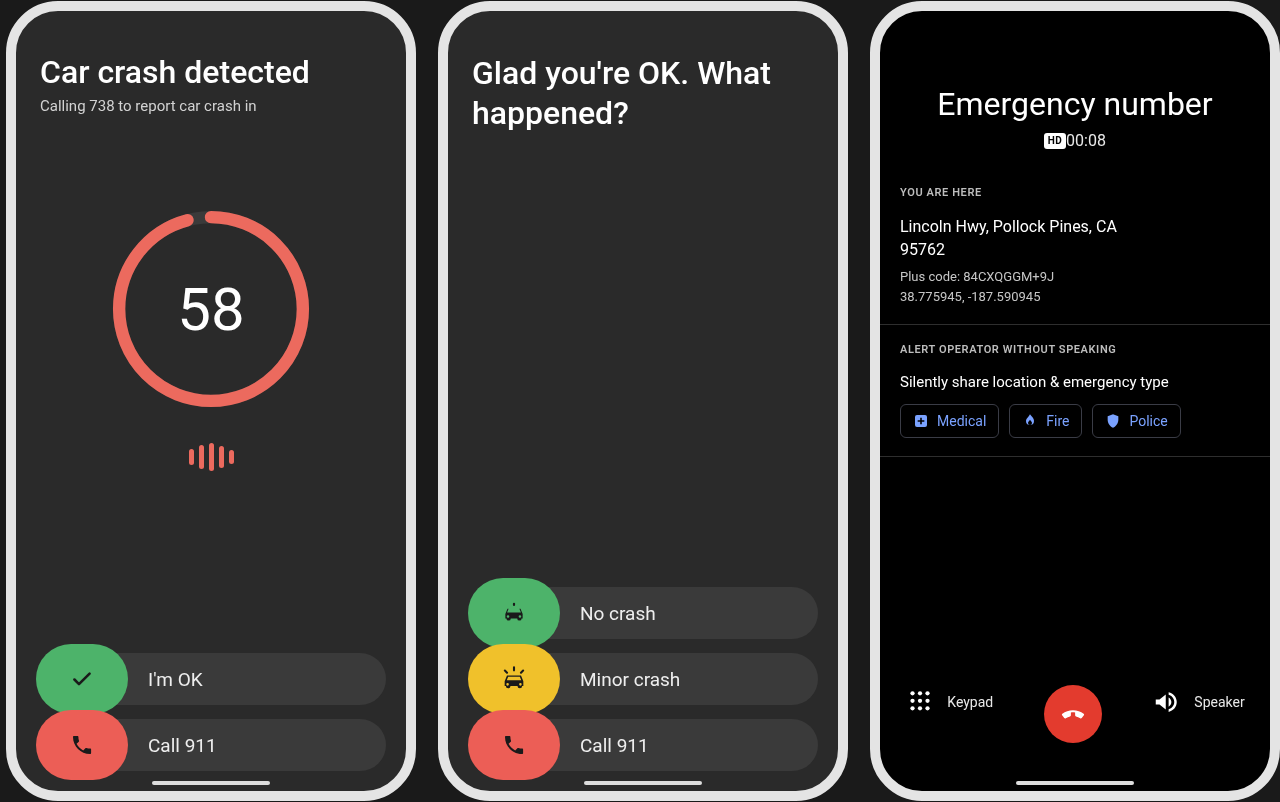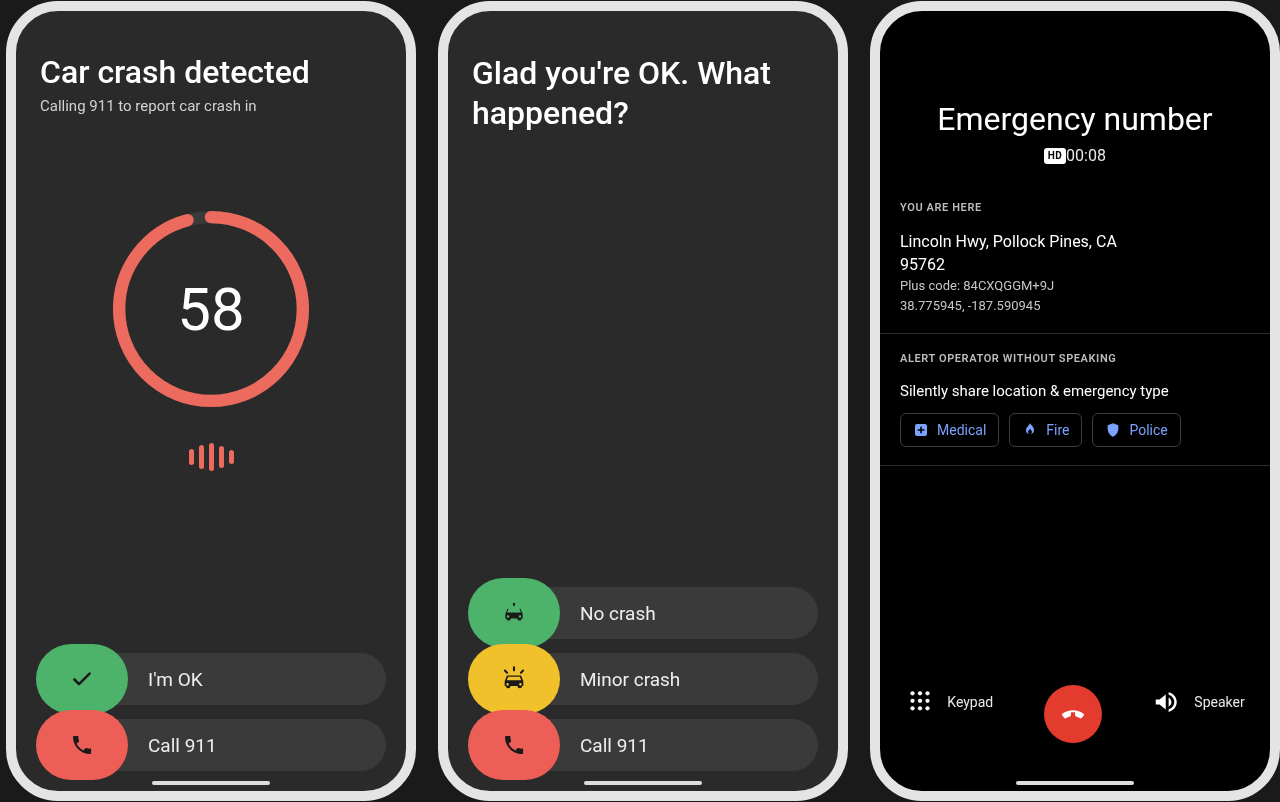--- a/index.html
+++ b/index.html
@@ -42,41 +42,41 @@
   .blob.green{background:var(--green);}
   .blob.red{background:var(--red);}
   .blob.yellow{background:var(--yellow);}
   
   .s3 .title{text-align:center;font-size:32px;font-weight:400;margin-top:52px;}
   .s3 .time-row{display:flex;align-items:center;justify-content:center;margin-top:8px;color:#e9e9e9;font-size:16px;}
   .hd-badge{width:22px;height:16px;border-radius:3px;background:#fff;color:#000;font-size:10px;font-weight:700;display:flex;align-items:center;justify-content:center;letter-spacing:.5px;}
   .s3 .sec{margin-top:36px;}
   .label-ch{font-size:11px;letter-spacing:.6px;color:#bdbdbd;font-weight:600;}
   .addr{font-size:16px;margin-top:16px;line-height:1.45;}
-  .meta{font-size:13px;color:#c6c6c6;margin-top:0;line-height:1.5;}
+  .meta{font-size:13px;color:#c6c6c6;margin-top:6px;line-height:1.5;}
   .divider{height:1px;background:#2e2e2e;margin:18px -24px;}
   .chips{display:flex;gap:10px;margin-top:10px;}
   .chip{border:1px solid #3a3c46;border-radius:6px;padding:8px 12px;display:flex;align-items:flex-end;gap:8px;color:var(--blue);font-size:14px;}
   .chip svg{width:16px;height:16px;}
   .s3 .bottom{position:absolute;left:0;right:0;bottom:48px;display:flex;justify-content:space-around;align-items:flex-start;}
   .ctl{display:flex;flex-direction:row;align-items:center;gap:12px;color:#e8e8e8;font-size:14px;}
   .hangup{width:58px;height:58px;border-radius:50%;background:#e33b2e;display:flex;align-items:center;justify-content:center;margin-top:-2px;}
   
   svg{display:block;}
 </style>
 </head>
 <body>
 
 <div class="stage">
 
   <div class="phone">
 
     <div class="screen">
       <div class="h1">Car crash detected</div>
-      <div class="sub">Calling 911 to report car crash in</div>
+      <div class="sub">Calling 738 to report car crash in</div>
 
       <div class="countdown-wrap">
         <svg class="ring-svg" viewBox="0 0 120 120">
           <circle cx="60" cy="60" r="52" fill="none" stroke="#3a3a3a" stroke-width="7"></circle>
           <circle cx="60" cy="60" r="52" fill="none" stroke="var(--ring)" stroke-width="7" stroke-linecap="round" stroke-dasharray="326.7" stroke-dashoffset="14"></circle>
         </svg>
         <div class="count-num">58</div>
       </div>
       <div class="audio-icon">
         <span style="height:16px"></span>
@@ -140,21 +140,21 @@
               </svg>
           </div>
           <div class="label">Call 911</div>
         </div>
       </div>
     </div>
   </div>
 
   <div class="phone black">
 
-    <div class="screen s3" style="padding:37px 20px">
+    <div class="screen s3" style="padding:22px 20px">
       <div class="title">Emergency number</div>
       <div class="time-row">
         <div class="hd-badge">HD</div>
         <span>00:08</span>
       </div>
 
       <div class="sec">
         <div class="label-ch">YOU ARE HERE</div>
         <div class="addr">
           <span>Lincoln Hwy, Pollock Pines, CA</span><br>

